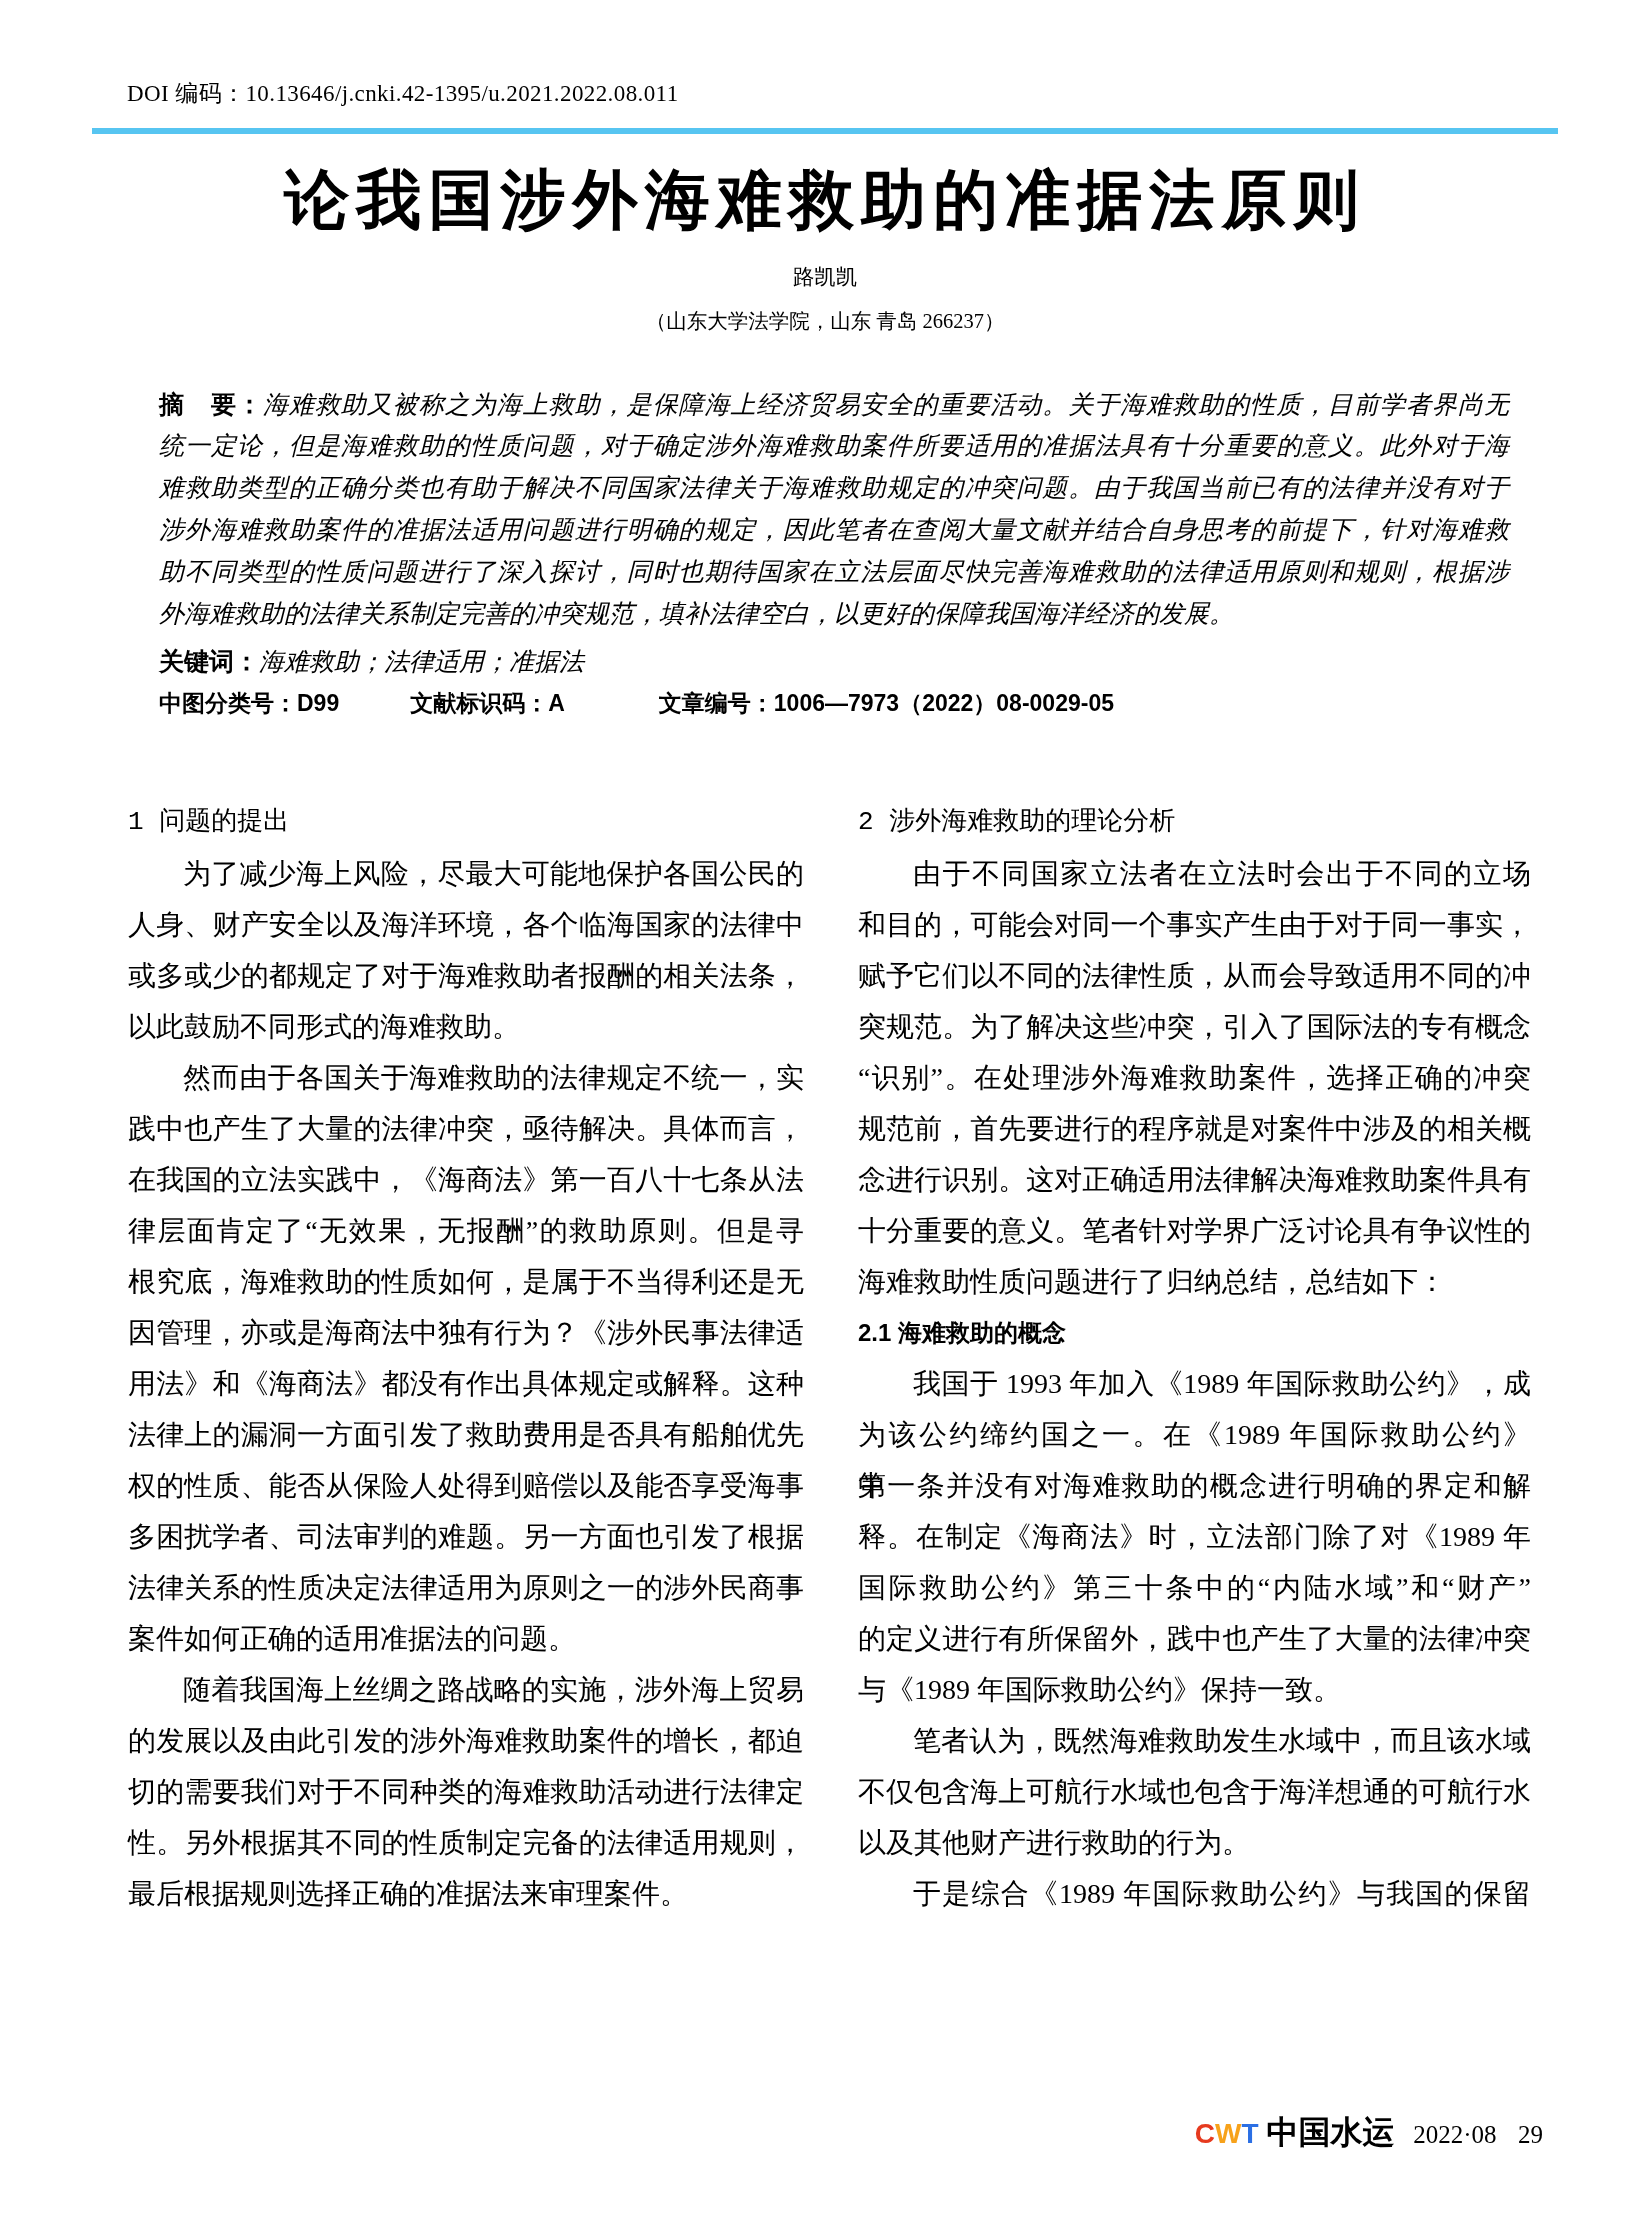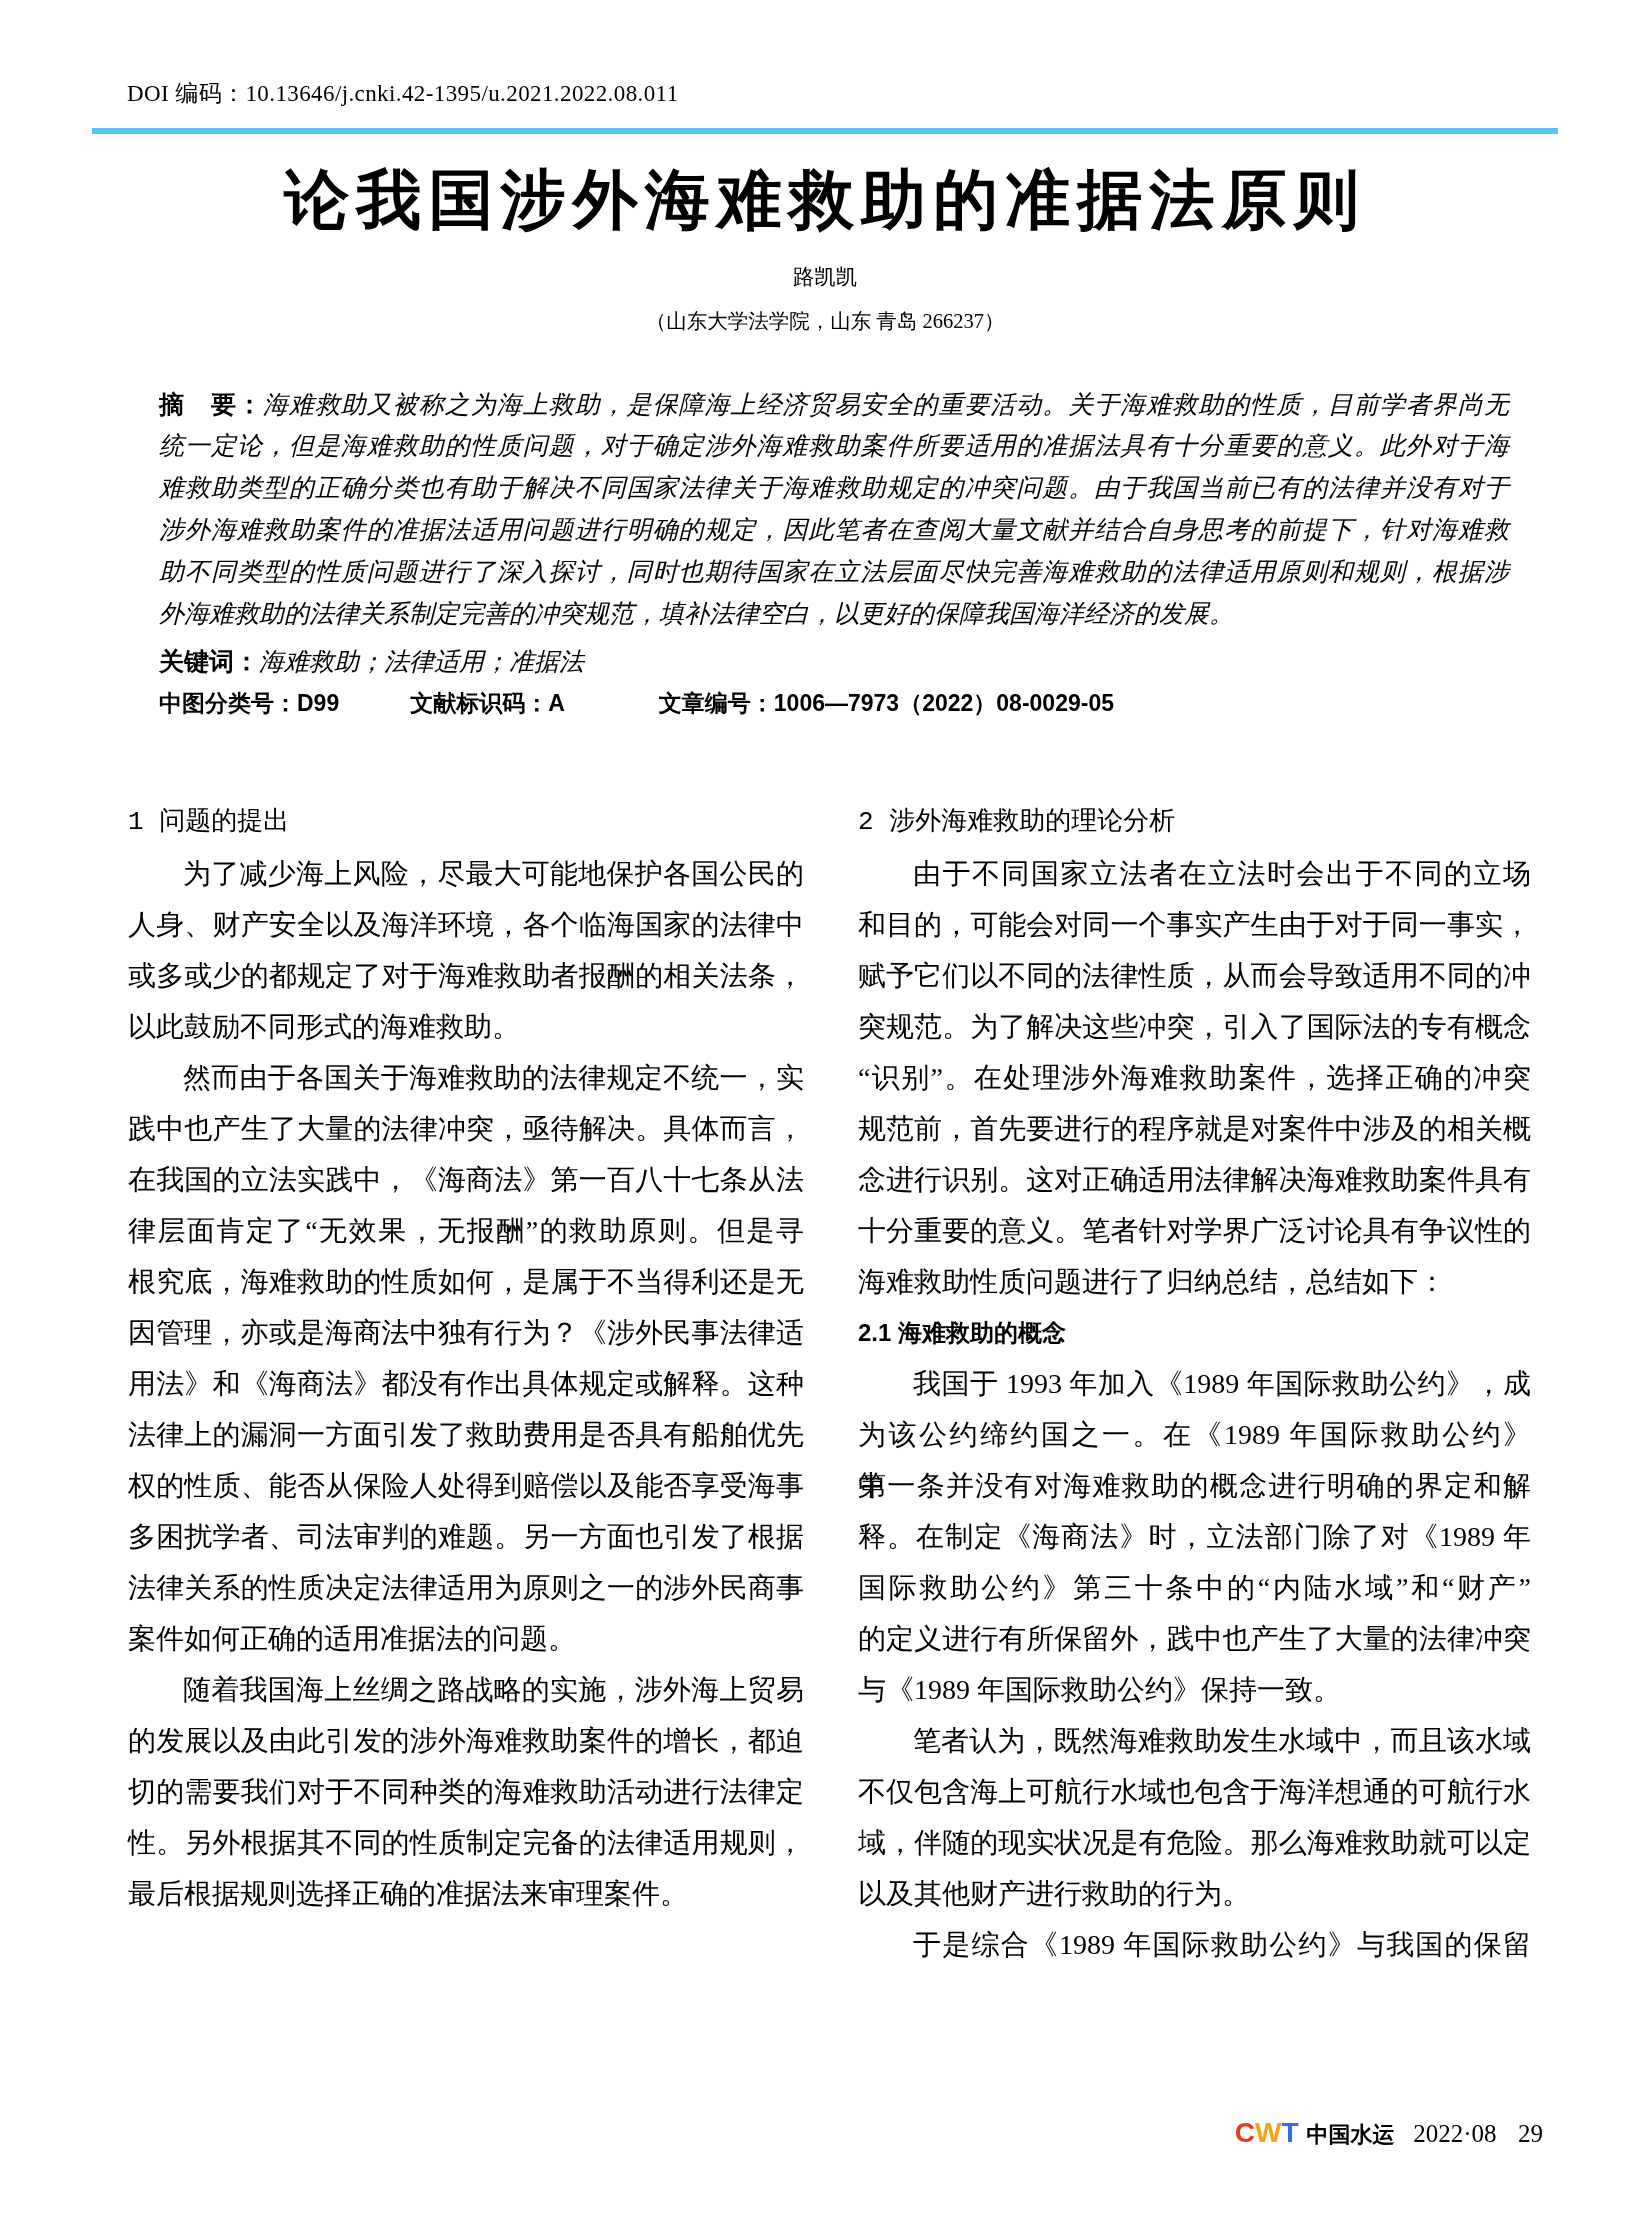--- a/index.html
+++ b/index.html
@@ -100,21 +100,21 @@
     font-family: "Liberation Sans", "DejaVu Sans", sans-serif;
     font-weight: bold;
     font-size: 28px;
   }
   .lc { color: #e63a1f; }
   .lw { color: #f7a21b; }
   .lt { color: #2b6fe4; }
   .jname {
     font-family: "Liberation Sans", "DejaVu Sans", sans-serif;
     font-weight: bold;
-    font-size: 22px;
+    font-size: 32px;
     margin-left: 8px;
   }
   .issue { margin-left: 18.7px; }
   .pageno { margin-left: 21.4px; }
 </style>
 </head>
 <body>
 
 <div class="page">
 
@@ -186,21 +186,20 @@
       <div class="subheading">2.1 海难救助的概念</div>
       <div class="line indent jfull">我国于 1993 年加入《1989 年国际救助公约》，成</div>
       <div class="line jfull">为该公约缔约国之一。在《1989 年国际救助公约》中，</div>
       <div class="line jfull">第一条并没有对海难救助的概念进行明确的界定和解</div>
       <div class="line jfull">释。在制定《海商法》时，立法部门除了对《1989 年</div>
       <div class="line jfull">国际救助公约》第三十条中的“内陆水域”和“财产”</div>
       <div class="line jfull">的定义进行有所保留外，践中也产生了大量的法律冲突</div>
       <div class="line">与《1989 年国际救助公约》保持一致。</div>
       <div class="line indent jfull">笔者认为，既然海难救助发生水域中，而且该水域</div>
       <div class="line jfull">不仅包含海上可航行水域也包含于海洋想通的可航行水</div>
-      <div class="line jfull">域，伴随的现实状况是有危险。那么海难救助就可以定</div>
       <div class="line">以及其他财产进行救助的行为。</div>
       <div class="line indent jfull">于是综合《1989 年国际救助公约》与我国的保留</div>
     </div>
 
   <div class="footer">
     <span class="logo-letter lc" style="color: rgb(230, 58, 31);">C</span><span class="logo-letter lw" style="color: rgb(247, 162, 27);">W</span><span class="logo-letter lt" style="color: rgb(43, 111, 228);">T</span><span class="jname">中国水运</span><span class="issue">2022·08</span><span class="pageno">29</span>
   </div>
 
 </div>
 

